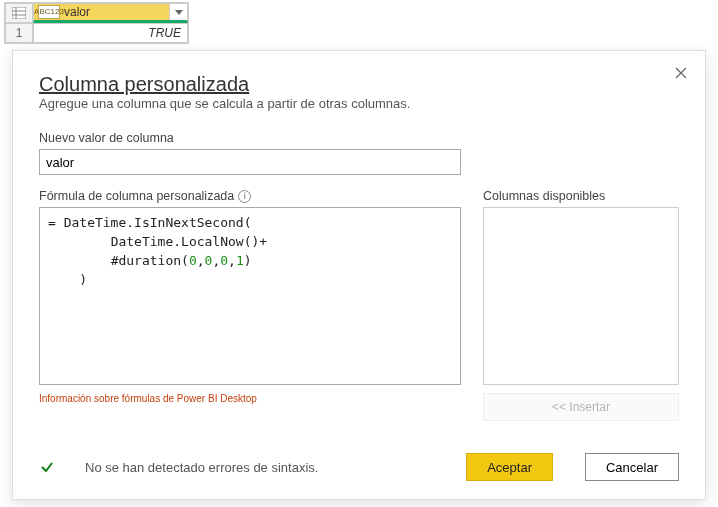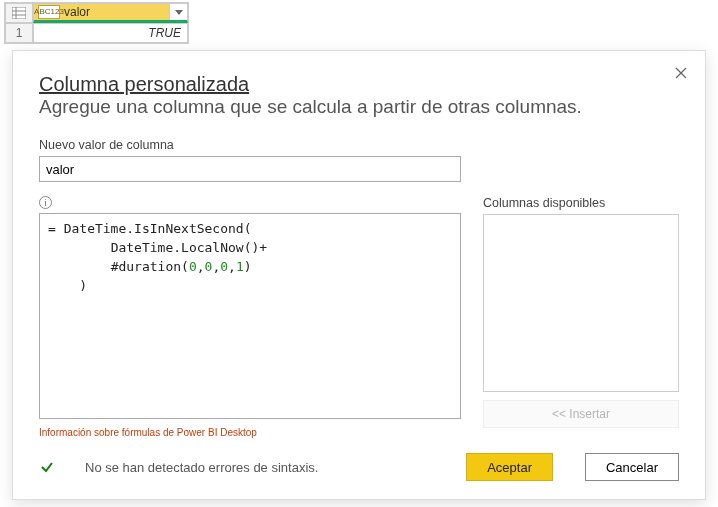--- a/index.html
+++ b/index.html
@@ -89,21 +89,21 @@
     cursor: pointer;
     color: #666;
   }
   .dialog h1 {
     font-size: 20px;
     font-weight: 400;
     color: #333;
     text-decoration: underline;
   }
   .dialog .subtitle {
-    font-size: 19px;
+    font-size: 13px;
     color: #555;
     margin-bottom: 20px;
   }
   .form-label {
     font-size: 12.5px;
     color: #444;
     margin-bottom: 4px;
     display: flex;
     align-items: center;
     gap: 4px;
@@ -121,21 +121,21 @@
     font-size: 13px;
     margin-bottom: 14px;
   }
   .two-col {
     display: grid;
     grid-template-columns: 422px 1fr;
     gap: 22px;
   }
   .formula-box {
     width: 422px;
-    height: 206px;
+    height: 178px;
     border: 1px solid #aaa;
     background: #fff;
     font-family: Consolas, monospace;
     font-size: 13px;
     padding: 6px 8px;
     line-height: 1.45;
     white-space: pre;
     overflow: auto;
   }
   .tok-fn { color: #222; }
@@ -234,20 +234,21 @@
 
   <h1>Columna personalizada</h1>
   <div class="subtitle">Agregue una columna que se calcula a partir de otras columnas.</div>
 
   <div class="form-label">Nuevo valor de columna</div>
   <input class="name-input" value="valor" style="">
 
   <div class="two-col">
     <div>
       <div class="form-label">
+        <span>Fórmula de columna personalizada</span>
         <span class="info-icon">i</span>
       </div>
       <div class="formula-box"><span class="tok-plain">= </span><span class="tok-fn">DateTime.IsInNextSecond</span><span class="tok-plain">(</span>
 <span class="tok-plain">        </span><span class="tok-fn">DateTime.LocalNow</span><span class="tok-plain">()+</span>
 <span class="tok-plain">        </span><span class="tok-fn">#duration</span><span class="tok-plain">(</span><span class="tok-num">0</span><span class="tok-plain">,</span><span class="tok-num">0</span><span class="tok-plain">,</span><span class="tok-num">0</span><span class="tok-plain">,</span><span class="tok-num">1</span><span class="tok-plain">)</span>
 <span class="tok-plain">    </span><span class="tok-plain">)</span></div>
       <a class="learn-link">Información sobre fórmulas de Power BI Desktop</a>
     </div>
     <div>
       <div class="form-label">Columnas disponibles</div>

